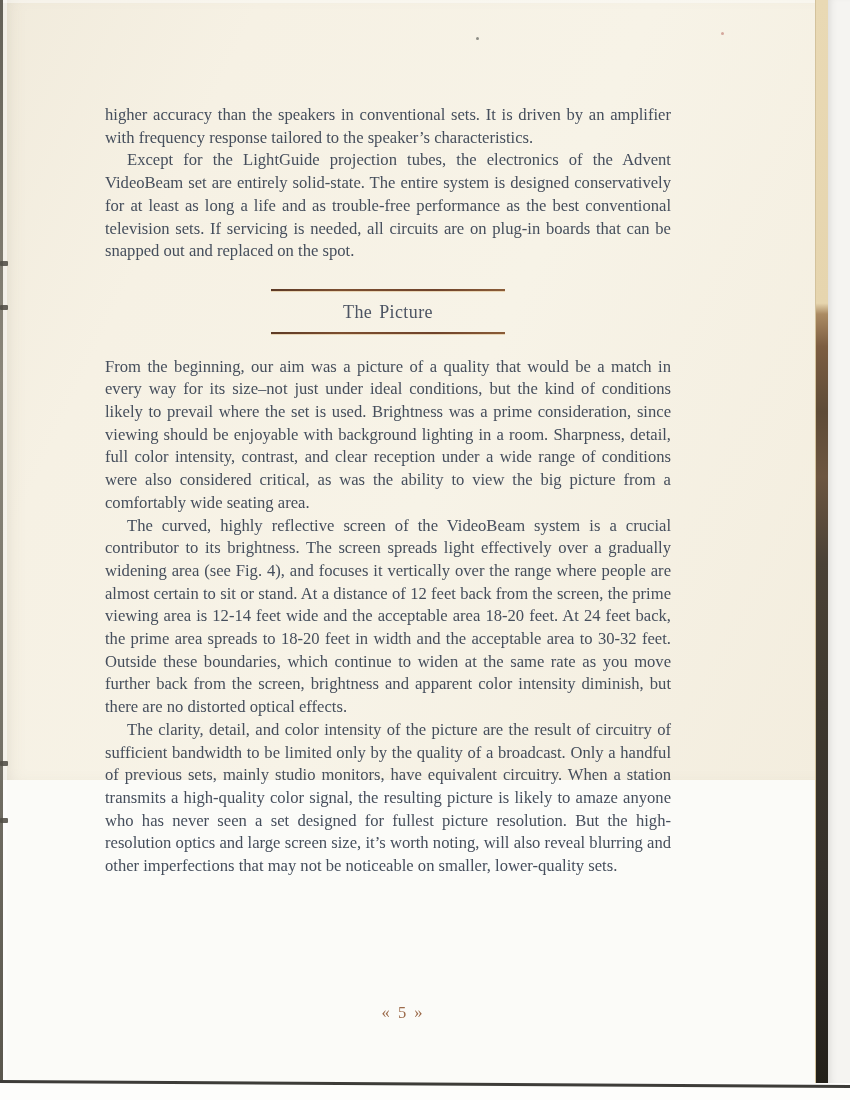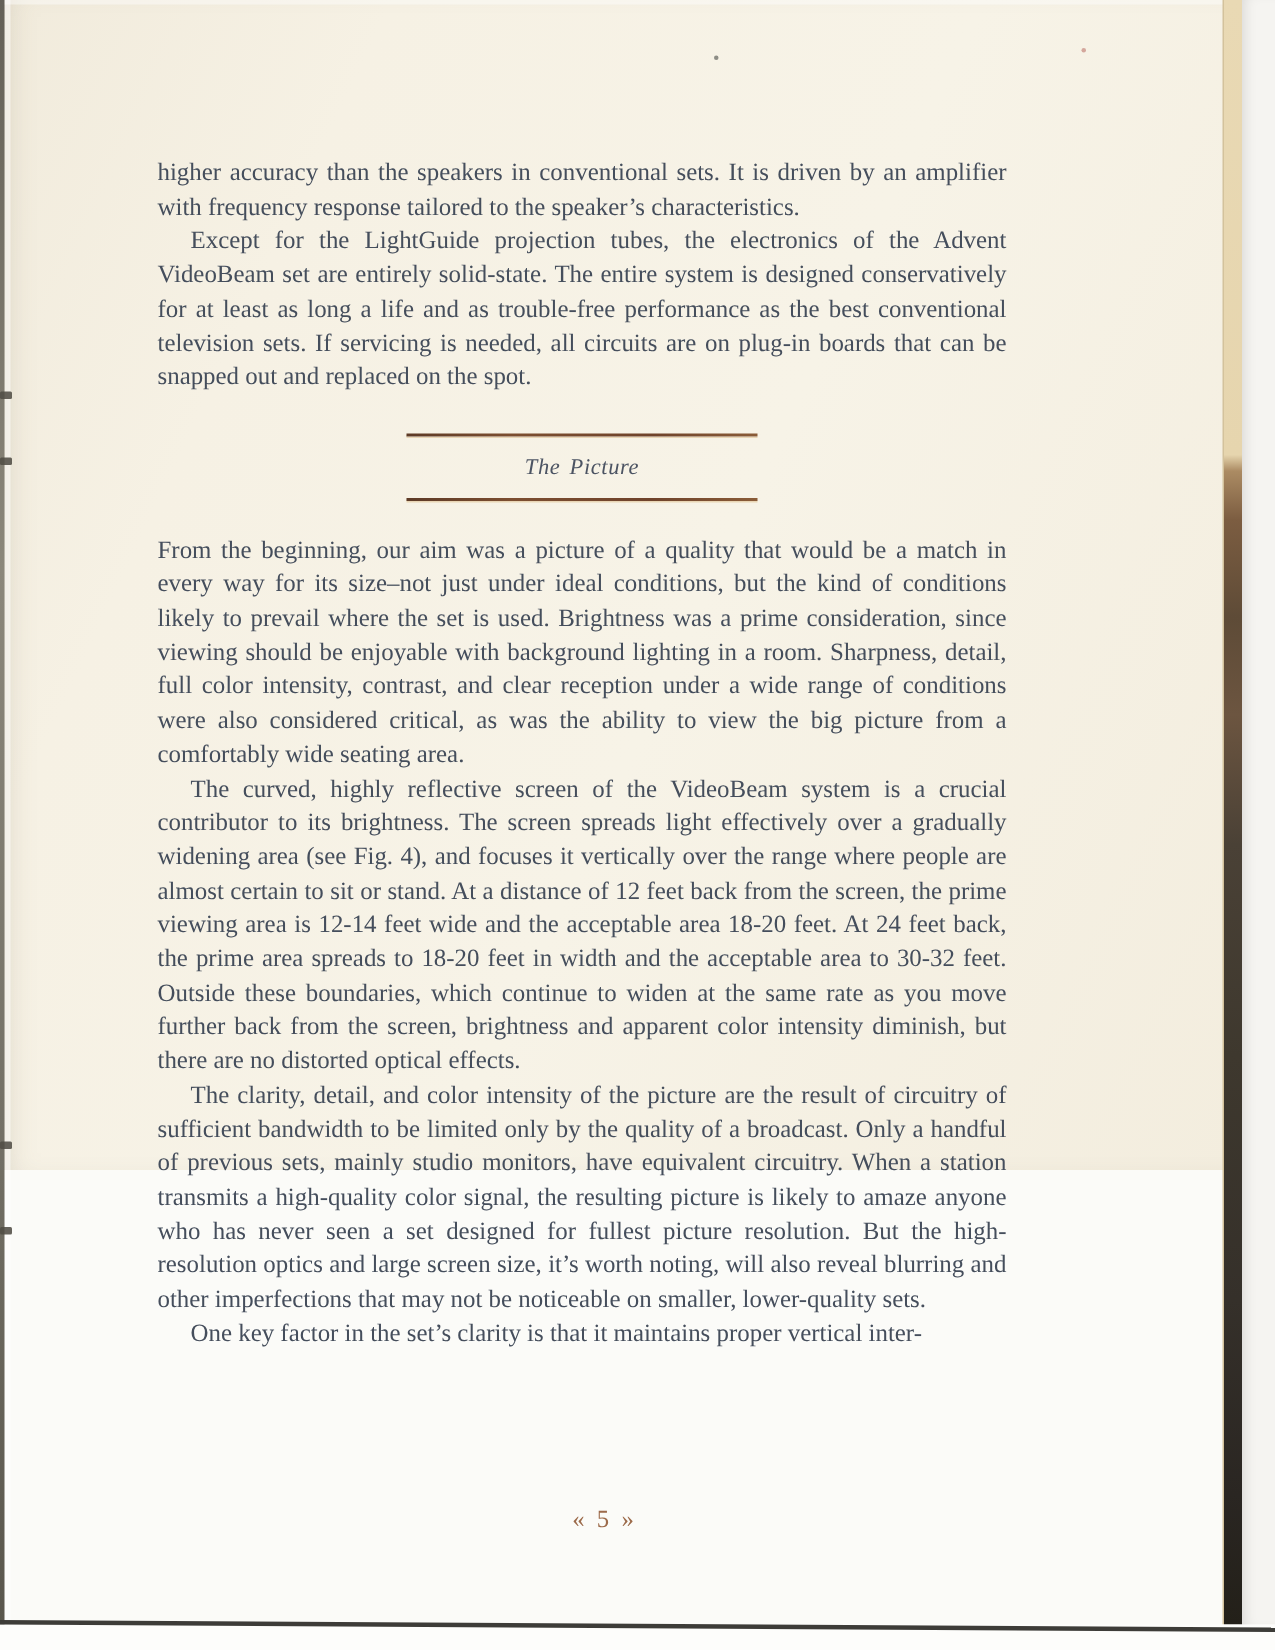--- a/index.html
+++ b/index.html
@@ -66,21 +66,21 @@
   }
   .content p{margin:0;padding:0;hyphens:none;}
   .content p.indent{text-indent:22px;}
   .heading-block{margin:26px auto 22px auto;width:234px;text-align:center;}
   .rule{
     height:2px;border:none;margin:0 auto;width:234px;
     background:linear-gradient(90deg,#5d3a26,#7c4e30 30%,#6f432b 70%,#8a5c38);
     box-shadow:0 1px 0 rgba(205,160,90,0.35);
   }
   .heading{
-    font-style:italic;font-size:15px;color:#4c5463;
+    font-size:18px;color:#4c5463;
     letter-spacing:0.4px;word-spacing:2px;
     padding:10px 0 8px 0;
   }
   .folio{
     position:absolute;left:0;top:1003px;width:806px;text-align:center;
     color:#9c6b4b;font-size:16.5px;letter-spacing:2px;
   }
 </style>
 </head>
 <body>
@@ -100,21 +100,20 @@
 
     <div class="heading-block">
       <div class="rule"></div>
       <div class="heading">The Picture</div>
       <div class="rule"></div>
     </div>
 
     <p class="noindent">From the beginning, our aim was a picture of a quality that would be a match in every way for its size–not just under ideal conditions, but the kind of conditions likely to prevail where the set is used. Brightness was a prime consideration, since viewing should be enjoyable with background lighting in a room. Sharpness, detail, full color intensity, contrast, and clear reception under a wide range of conditions were also considered critical, as was the ability to view the big picture from a comfortably wide seating area.</p>
     <p class="indent">The curved, highly reflective screen of the VideoBeam system is a crucial contributor to its brightness. The screen spreads light effectively over a gradually widening area (see Fig. 4), and focuses it vertically over the range where people are almost certain to sit or stand. At a distance of 12 feet back from the screen, the prime viewing area is 12-14 feet wide and the acceptable area 18-20 feet. At 24 feet back, the prime area spreads to 18-20 feet in width and the acceptable area to 30-32 feet. Outside these boundaries, which continue to widen at the same rate as you move further back from the screen, brightness and apparent color intensity diminish, but there are no distorted optical effects.</p>
     <p class="indent">The clarity, detail, and color intensity of the picture are the result of circuitry of sufficient bandwidth to be limited only by the quality of a broadcast. Only a handful of previous sets, mainly studio monitors, have equivalent circuitry. When a station transmits a high-quality color signal, the resulting picture is likely to amaze anyone who has never seen a set designed for fullest picture resolution. But the high-resolution optics and large screen size, it’s worth noting, will also reveal blurring and other imperfections that may not be noticeable on smaller, lower-quality sets.</p>
-    <p class="indent">One key factor in the set’s clarity is that it maintains proper vertical inter-</p>
   </div>
 
   <div class="folio">« 5 »</div>
 
   <div class="speck dark"></div>
   <div class="speck pink"></div>
 
   <div class="edge-strip"></div>
 </div>
 

